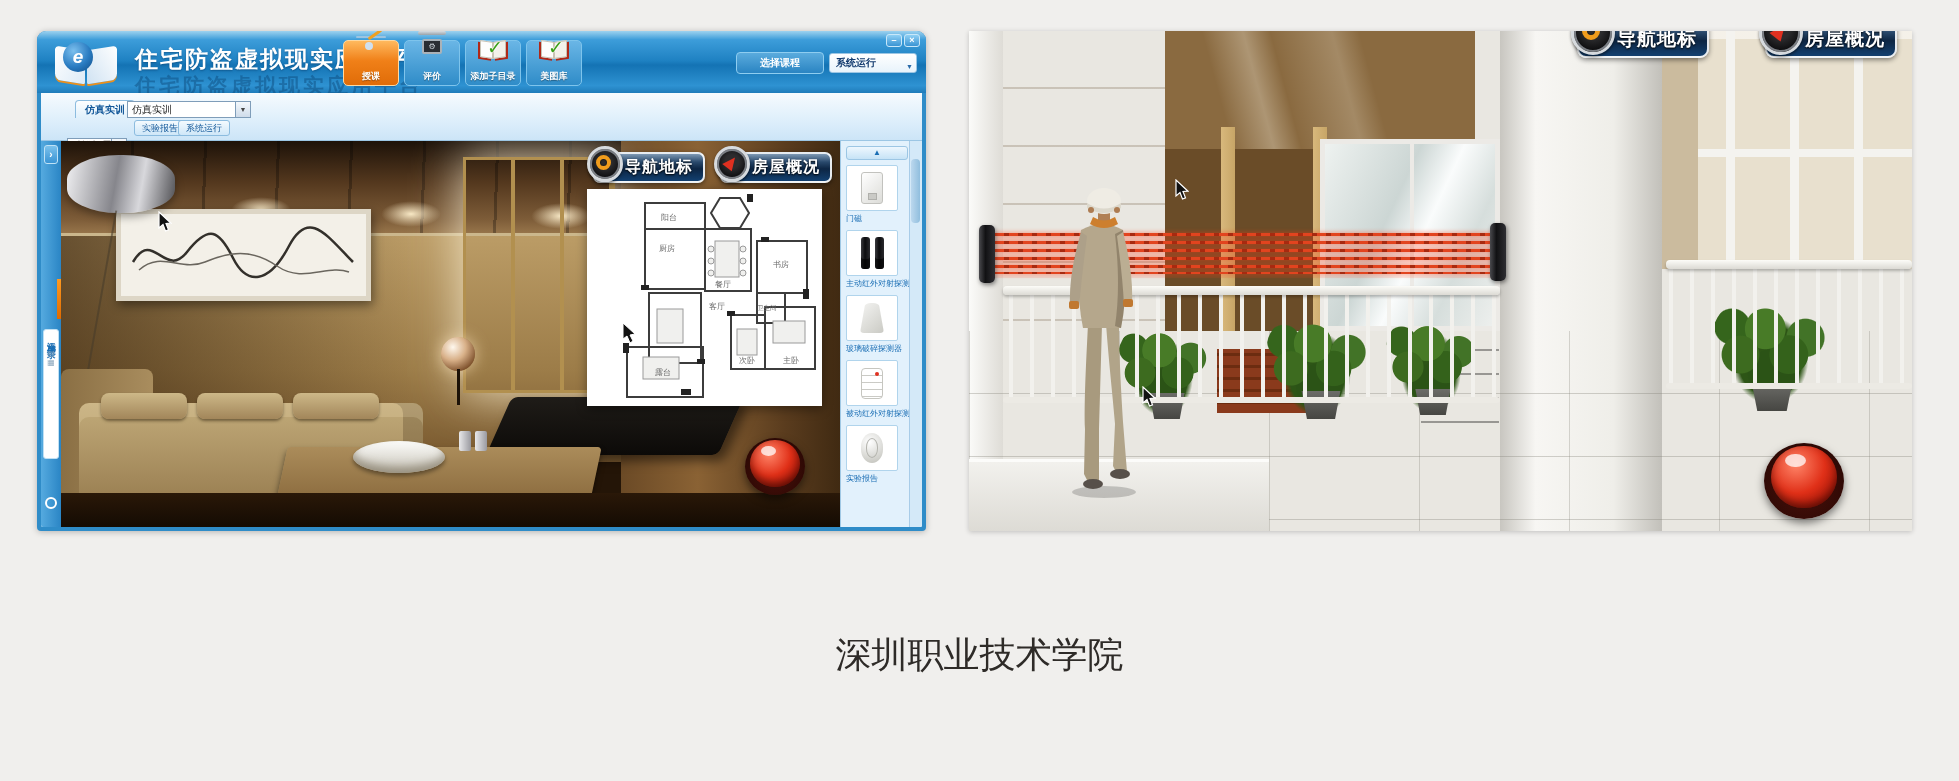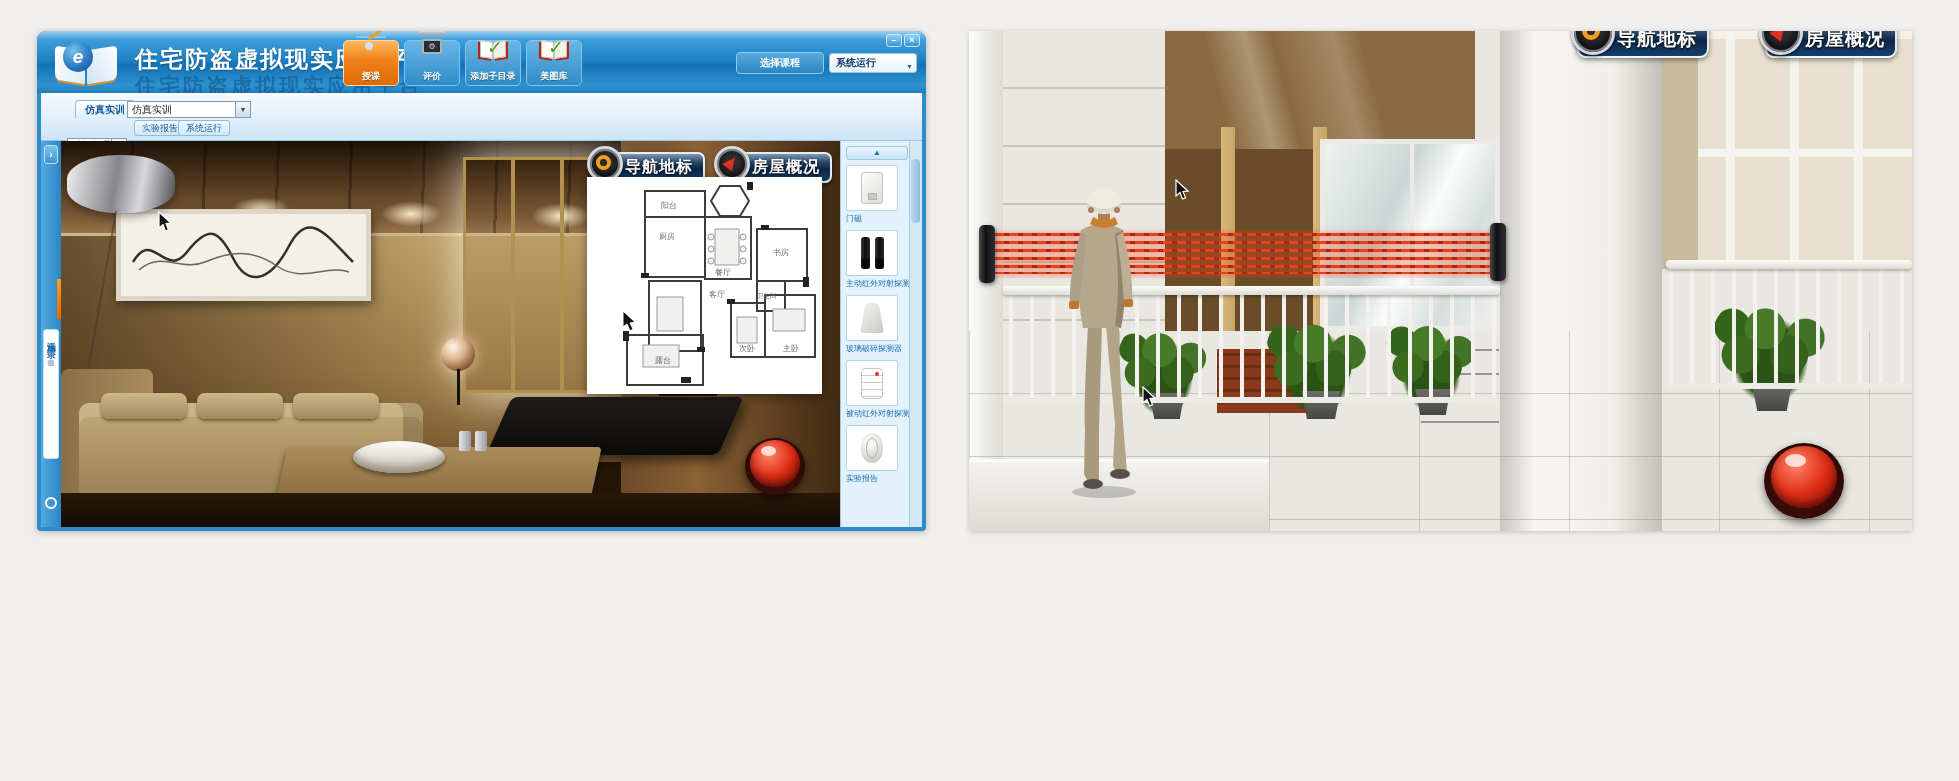--- a/index.html
+++ b/index.html
@@ -124,21 +124,21 @@
       box-shadow:inset 0 0 2px #000; }
   .orb-arrow { position:absolute; left:8px; top:7px; width:0; height:0; border-left:6px solid transparent;
       border-right:6px solid transparent; border-bottom:13px solid #e03020; transform:rotate(38deg); }
   .navbtn .nlbl { color:#fff; font-size:16px; font-weight:bold; text-shadow:0 1px 2px #000; letter-spacing:1px; }
   .navbtn.big { height:38px; border-radius:9px; }
   .navbtn.big .nlbl { font-size:19px; }
   .navbtn.big .orb { width:44px; height:44px; margin-top:-12px; }
   .navbtn.big .orb-ring { left:8px; top:8px; width:18px; height:18px; border-width:5px; }
   .navbtn.big .orb-arrow { left:11px; top:9px; border-left-width:7px; border-right-width:7px; border-bottom-width:16px; }
 
-  .floorplan { left:526px; top:36px; width:235px; height:217px; background:#fff; box-shadow:0 3px 10px rgba(0,0,0,.4); }
+  .floorplan { left:526px; top:48px; width:235px; height:217px; background:#fff; box-shadow:0 3px 10px rgba(0,0,0,.4); }
   .floorplan svg text { font-family:"Liberation Sans","DejaVu Sans",sans-serif; fill:#6a6a6a; }
 
   .alarm { position:absolute; border-radius:50%; background:radial-gradient(circle at 50% 60%,#4a100a,#2a0804 80%);
       box-shadow:0 4px 8px rgba(0,0,0,.5); cursor:pointer; }
   .alarm .dome { position:absolute; left:9%; top:4%; width:82%; height:82%; border-radius:50%;
       background:radial-gradient(circle at 38% 30%,#ff8468,#e03018 48%,#9c1205 85%); box-shadow:inset 0 -4px 8px rgba(0,0,0,.45); }
   .alarm .shine { position:absolute; left:26%; top:14%; width:26%; height:18%; border-radius:50%; background:rgba(255,255,255,.75); }
 
   .devpanel { left:799px; top:0; width:82px; height:386px; background:#e2f1fc; border-left:1px solid #a0c8e4; }
   .dev-scroll { left:5px; top:5px; width:62px; height:14px; background:linear-gradient(180deg,#eef7fe,#c6e3f6);
@@ -536,13 +536,14 @@
     </div>
 
     <svg class="cursor" style="left:205px;top:148px;" viewBox="0 0 15 22">
       <path d="M2,1 L2,17 L6,13.5 L8.5,20 L11.5,18.8 L9,12.5 L14,12.2 Z" fill="#111" stroke="#fff" stroke-width="1.2"></path>
     </svg>
     <svg class="cursor" style="left:172px;top:355px;" viewBox="0 0 15 22">
       <path d="M2,1 L2,17 L6,13.5 L8.5,20 L11.5,18.8 L9,12.5 L14,12.2 Z" fill="#111" stroke="#fff" stroke-width="1.2"></path>
     </svg>
   </div>
 
+  <div class="abs cap2">深圳职业技术学院</div>
 </div>
 
 </body></html>

